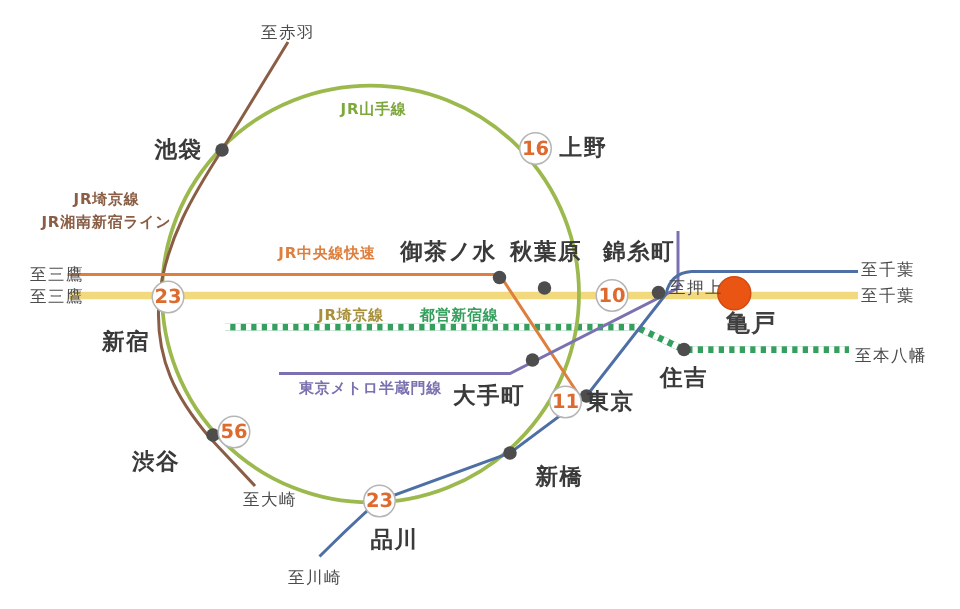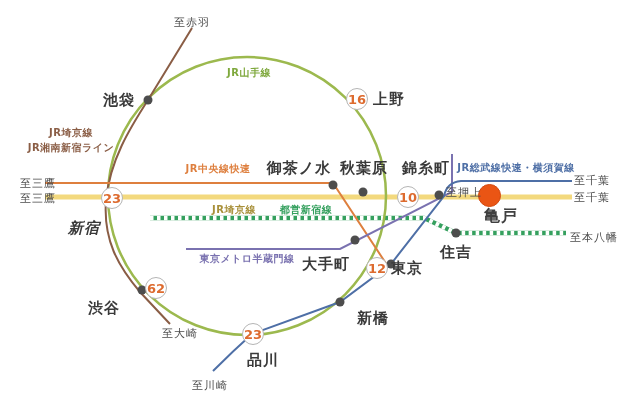--- a/index.html
+++ b/index.html
@@ -64,29 +64,29 @@
     <circle cx="355" cy="240" r="4.5" fill="#4d4d4d"></circle>
     <circle cx="333" cy="185" r="4.5" fill="#4d4d4d"></circle>
     <circle cx="363" cy="192" r="4.5" fill="#4d4d4d"></circle>
     <circle cx="439" cy="195" r="4.5" fill="#4d4d4d"></circle>
     <circle cx="456" cy="233" r="4.5" fill="#4d4d4d"></circle>
   </svg>
 
   <div class="badge" style="left:346px; top:88px;">16</div>
   <div class="badge" style="left:101px; top:187px;">23</div>
   <div class="badge" style="left:397px; top:186px;">10</div>
-  <div class="badge" style="left:366px; top:257px;">12</div>
-  <div class="badge" style="left:145px; top:277px;">62</div>
+  <div class="badge" style="left:366px; top:257px;">11</div>
+  <div class="badge" style="left:145px; top:277px;">56</div>
   <div class="badge" style="left:242px; top:323px;">23</div>
 
   <div class="kameido-marker" style="left:478px; top:184px;"></div>
 
   <span class="abs station" style="left:119px; top:100px;">池袋</span>
   <span class="abs station" style="left:389px; top:99px;">上野</span>
-  <span class="abs station" style="left:84px; top:228px;font-style:italic;">新宿</span>
+  <span class="abs station" style="left:84px; top:228px;">新宿</span>
   <span class="abs station" style="left:104px; top:308px;">渋谷</span>
   <span class="abs station" style="left:263px; top:360px;">品川</span>
   <span class="abs station" style="left:373px; top:318px;">新橋</span>
   <span class="abs station" style="left:407px; top:268px;">東京</span>
   <span class="abs station" style="left:326px; top:264px;">大手町</span>
   <span class="abs station" style="left:299px; top:168px;">御茶ノ水</span>
   <span class="abs station" style="left:364px; top:168px;">秋葉原</span>
   <span class="abs station" style="left:426px; top:168px;">錦糸町</span>
   <span class="abs station" style="left:456px; top:252px;">住吉</span>
   <span class="abs station hl" style="left:501px; top:216px;">亀戸</span>
@@ -101,15 +101,14 @@
   <span class="abs dir" style="left:592px; top:197px;">至千葉</span>
   <span class="abs dir" style="left:594px; top:237px;">至本八幡</span>
 
   <span class="abs linelabel" style="left:249px; top:73px; color:#7ea83c;">JR山手線</span>
   <span class="abs linelabel" style="left:71px; top:133px; color:#8a5d45;">JR埼京線</span>
   <span class="abs linelabel" style="left:71px; top:148px; color:#8a5d45;">JR湘南新宿ライン</span>
   <span class="abs linelabel" style="left:200px; top:169px; color:#de7f3e;padding-left:36px;">JR中央線快速</span>
   <span class="abs linelabel" style="left:234px; top:210px; color:#a8903a;">JR埼京線</span>
   <span class="abs linelabel" style="left:306px; top:210px; color:#35a05e;">都営新宿線</span>
   <span class="abs linelabel" style="left:247px; top:259px; color:#7a72b0;">東京メトロ半蔵門線</span>
-  <span class="abs linelabel" style="left:516px; top:168px; color:#4e6fa6;">JR総武線快速・横須賀線</span>
 
 </div>
 
 </body></html>

